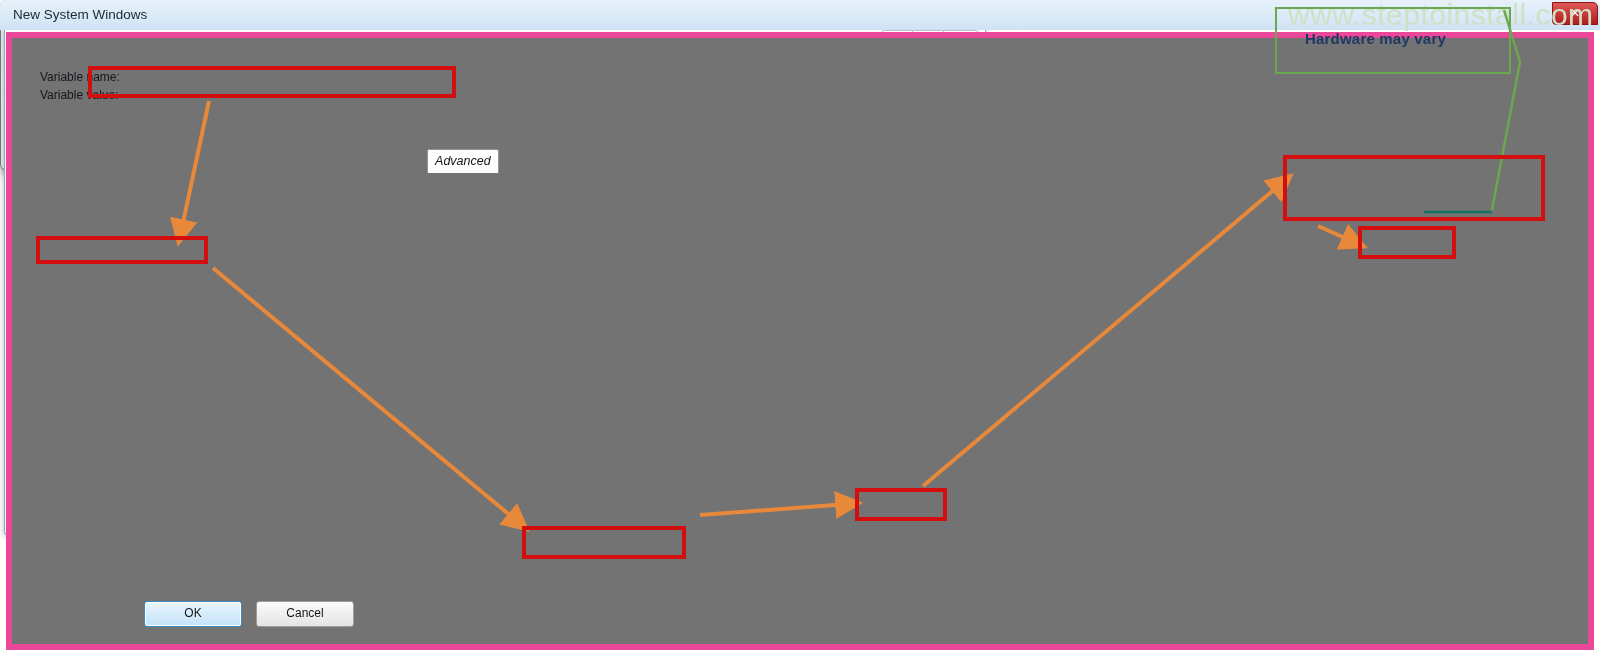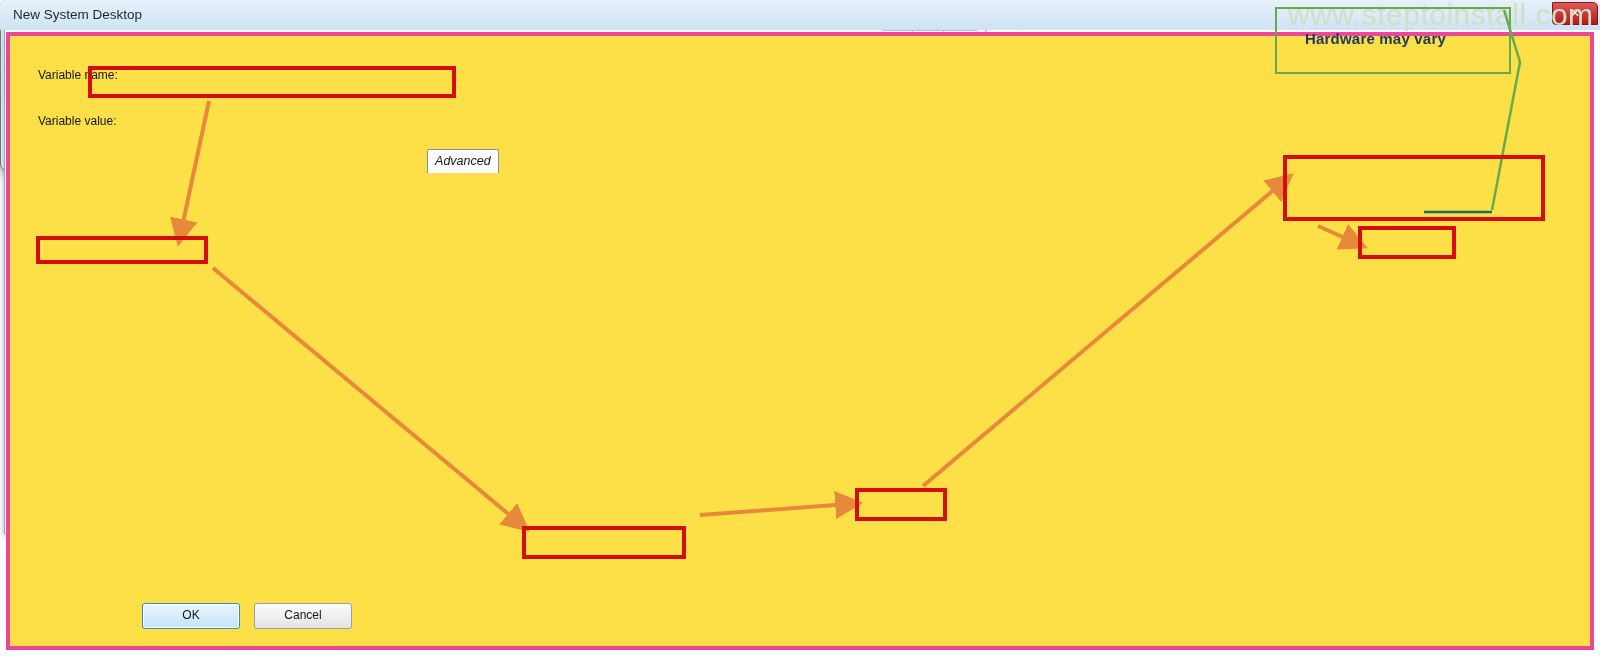--- a/index.html
+++ b/index.html
@@ -133,21 +133,21 @@
   #newvar{left:1164px;top:103px;width:404px;height:169px;
     border:1px solid #6f7d8c;border-radius:7px;
     background:#eef3f8;box-shadow:0 3px 10px rgba(0,0,0,.35);}
   #nv-title{position:absolute;left:0;top:0;right:0;height:30px;
     background:linear-gradient(#e7f1fa,#cfe3f5);border-radius:6px 6px 0 0;
     font-size:13.5px;color:#1b2733;padding:7px 0 0 13px;box-sizing:border-box;}
   #nv-close{position:absolute;top:2px;right:2px;width:44px;height:21px;
     border-radius:0 5px 0 4px;background:linear-gradient(#e05a5a,#b01b1b);
     border:1px solid #8e1414;color:#fff;font-size:12px;text-align:center;line-height:20px;}
   #nv-body{position:absolute;left:6px;top:32px;right:6px;bottom:6px;
-    background:#fde047;border:4px solid #ec4899;padding-left:20px;}
+    background:#737373;border:6px solid #ec4899;padding-left:20px;}
   .nv-label{position:absolute;left:28px;font-size:12px;color:#12171c;}
   .nv-input{position:absolute;left:132px;right:14px;height:22px;background:#fff;
     border:1px solid #a8adb3;font-size:12px;color:#12171c;
     padding-left:6px;line-height:21px;box-sizing:border-box;}
   #nv-ok{position:absolute;left:132px;bottom:17px;width:96px;height:24px;
     border:1px solid #3d8ac0;border-radius:3px;
     background:linear-gradient(#eaf6fe,#c3e3f8);font-size:12px;line-height:22px;
     text-align:center;color:#12171c;box-shadow:0 0 0 1px #fff inset;}
   #nv-cancel{position:absolute;left:244px;bottom:17px;width:96px;height:24px;
     border:1px solid #9a9fa6;border-radius:3px;
@@ -350,27 +350,27 @@
     </div>
 
     <div id="ev-footer">
       <div class="btn">OK</div>
       <div class="btn">Cancel</div>
     </div>
   </div>
 </div>
 
 <div id="newvar">
-  <div id="nv-title">New System Desktop</div>
+  <div id="nv-title">New System Windows</div>
   <div id="nv-close">✕</div>
 
   <div id="nv-body">
     <div class="nv-label" style="top:32px">Variable name:</div>
 
-    <div class="nv-label" style="top:78px">Variable value:</div>
+    <div class="nv-label" style="top:50px">Variable value:</div>
 
     <div id="nv-ok">OK</div>
     <div id="nv-cancel">Cancel</div>
   </div>
 </div>
 
 <div id="watermark">www.steptoinstall.com</div>
 <div id="wm-box"></div>
 <div id="wm-text">Hardware may vary</div>
 

